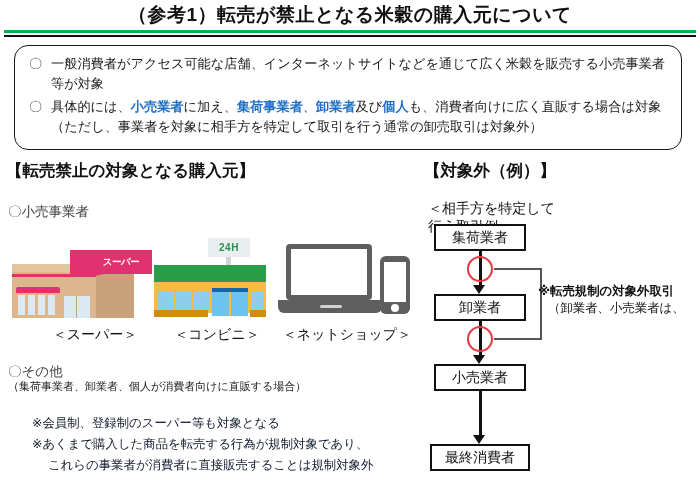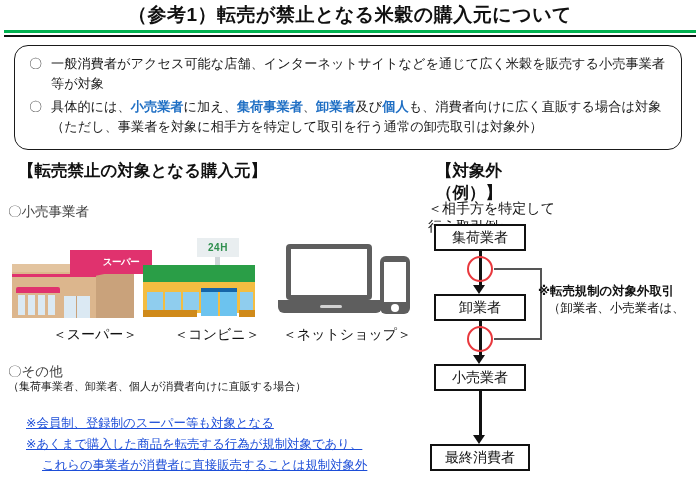--- a/index.html
+++ b/index.html
@@ -32,21 +32,21 @@
     position:absolute;font-size:13.2px;line-height:20px;color:#1a1a1a;
   }
   .bullet .mark{position:absolute;left:0;top:0;font-size:13px;}
   .bullet .btxt{display:block;margin-left:22px;}
   .b1{left:14px;top:8px;width:640px;}
   .b2{left:14px;top:51px;width:640px;}
   .blue{color:#1f6fc4;font-weight:bold;}
 
   
   .sec-head{
-    position:absolute;font-size:16.5px;font-weight:bold;color:#111;letter-spacing:0px;margin-left:12px;
+    position:absolute;font-size:16.5px;font-weight:bold;color:#111;letter-spacing:0px;
   }
   .sec-left{left:6px;top:160px;}
   .sec-right{left:424px;top:160px;}
 
   
   .sub-head{position:absolute;font-size:13.5px;color:#404040;}
   .lbl-retail{left:8px;top:203px;}
   .lbl-other{left:8px;top:363px;}
   .other-paren{position:absolute;left:8px;top:379px;font-size:11px;color:#1a1a1a;}
 
@@ -62,21 +62,21 @@
   .sm-stripe2{position:absolute;left:78px;top:16px;width:44px;height:3px;background:#e0326e;transform:skewY(-12deg);transform-origin:left top;}
   .sm-stripe3{position:absolute;left:78px;top:24px;width:44px;height:3px;background:#e0326e;transform:skewY(-12deg);transform-origin:left top;}
   .sm-awn{position:absolute;left:4px;top:37px;width:44px;height:6px;background:#e0326e;border-radius:2px 2px 0 0;}
   .sm-win{position:absolute;top:45px;width:7px;height:20px;background:#dbe9f3;}
   .sm-door{position:absolute;left:52px;top:46px;width:26px;height:22px;background:#dbe9f3;}
   .sm-door:after{content:"";position:absolute;left:12px;top:0;width:1.4px;height:22px;background:#c9a27b;}
   .sm-sign{position:absolute;left:58px;top:0px;width:62px;height:24px;background:#e0326e;display:flex;align-items:center;justify-content:center;padding-left:20px;}
   .sm-sign span{color:#fff;font-size:9.5px;font-weight:bold;letter-spacing:-.5px;}
 
   
-  .cv{left:139px;top:16px;width:120px;height:80px;text-align:center;}
+  .cv{left:150px;top:16px;width:120px;height:80px;text-align:center;}
   .cv-sign{position:absolute;left:58px;top:0px;width:42px;height:19px;background:#e9eef0;display:flex;align-items:center;justify-content:center;}
   .cv-sign span{font-size:10px;font-weight:bold;color:#2f8f4e;letter-spacing:.5px;}
   .cv-pole{position:absolute;left:76px;top:19px;width:5px;height:9px;background:#cfd6d9;}
   .cv-roof{position:absolute;left:4px;top:27px;width:112px;height:17px;background:#2a9e47;}
   .cv-band{position:absolute;left:4px;top:44px;width:112px;height:8px;background:#f4bd41;}
   .cv-wall{position:absolute;left:4px;top:52px;width:112px;height:23px;background:#f4bd41;}
   .cv-w{position:absolute;top:54px;height:18px;background:#8fcdee;}
   .cv-doorframe{position:absolute;left:62px;top:50px;width:36px;height:4px;background:#1565a8;}
   .cv-door{position:absolute;left:62px;top:54px;width:36px;height:24px;background:#6cc3ef;}
   .cv-door:after{content:"";position:absolute;left:17px;top:0;width:2px;height:24px;background:#f4bd41;}
@@ -91,21 +91,21 @@
   .ns-pad{position:absolute;left:36px;top:65px;width:22px;height:3px;background:#d2d2d2;border-radius:2px;}
   .ns-ph{position:absolute;left:96px;top:16px;width:30px;height:58px;background:#5e5e5e;border-radius:6px;}
   .ns-phscr{position:absolute;left:100px;top:22px;width:22px;height:40px;background:#fff;}
   .ns-phbtn{position:absolute;left:107px;top:64px;width:8px;height:8px;background:#fff;border-radius:50%;}
 
   .caption{position:absolute;top:326px;font-size:14px;color:#111;text-align:center;}
   .cap1{left:30px;width:130px;}
   .cap2{left:152px;width:130px;}
   .cap3{left:272px;width:150px;}
 
-  .notes{position:absolute;left:26px;top:413px;font-size:12.4px;line-height:21px;color:#1d4ed8;text-decoration:underline;}
+  .notes{position:absolute;left:32px;top:413px;font-size:12.4px;line-height:21px;color:#0f172a;}
   .notes .indent{display:block;padding-left:16px;}
 
   
   .flow-caption{position:absolute;left:428px;top:200px;font-size:14px;color:#111;}
 
   .node{
     position:absolute;border:2px solid #111;background:#fff;box-sizing:border-box;
     display:flex;align-items:center;justify-content:center;
     font-size:14px;color:#111;
   }

